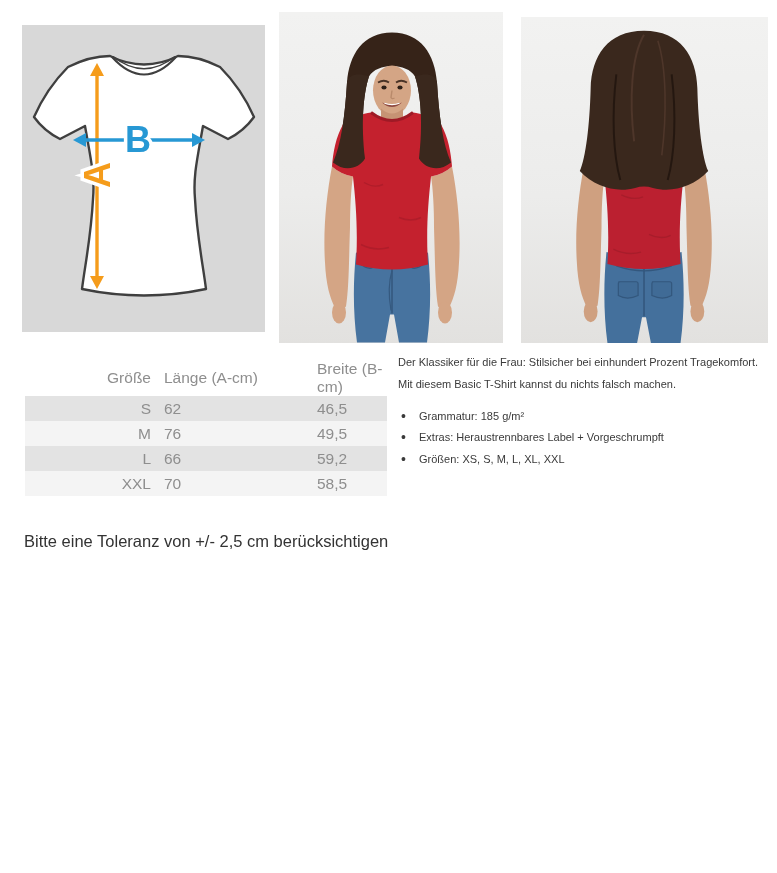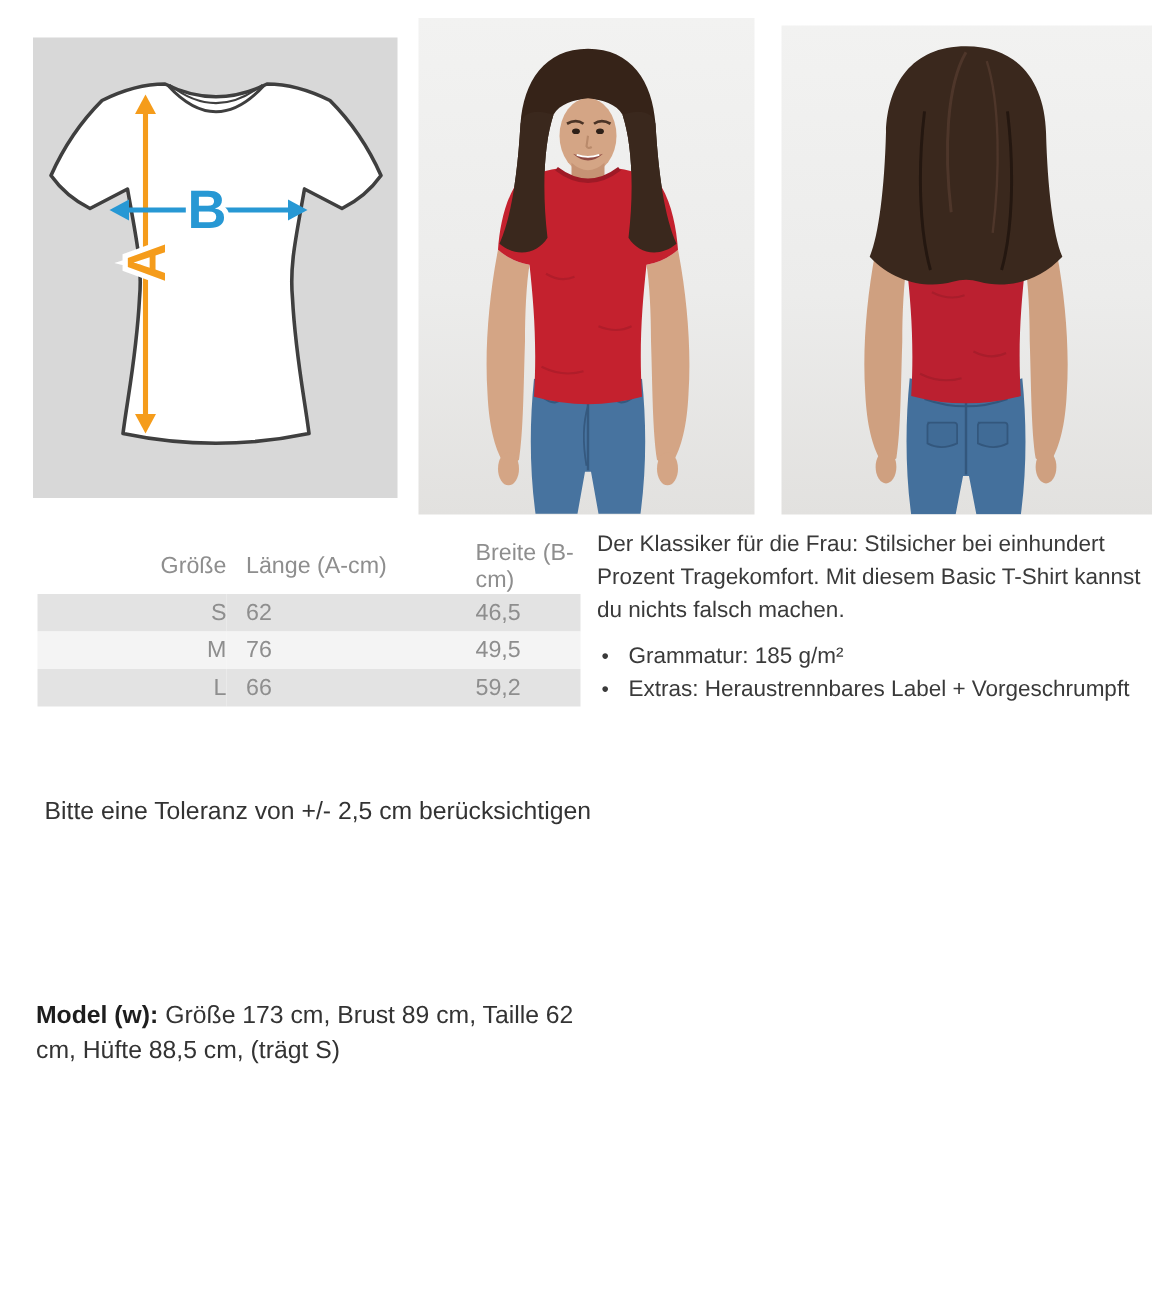--- a/index.html
+++ b/index.html
@@ -25,32 +25,32 @@
   }
   .size-table th { font-weight:normal; text-align:left; height:27px; padding:0 0 0 13px; }
   .size-table td { height:25px; padding:0 0 0 13px; }
   .size-table th:nth-child(1), .size-table td:nth-child(1) { width:113px;text-align:right; }
   .size-table th:nth-child(2), .size-table td:nth-child(2) { width:140px; }
   .size-table tbody tr:nth-child(odd)  { background:#e3e3e3; }
   .size-table tbody tr:nth-child(even) { background:#f4f4f4; }
 
   .tolerance-note {
     position:absolute; left:24px; top:530px; width:370px;
-    font-size:16.5px; line-height:22px; color:#333;text-align:right;
+    font-size:16.5px; line-height:22px; color:#333;
   }
   .model-info {
     position:absolute; left:24px; top:666px; width:368px;
     font-size:16.5px; line-height:23px; color:#333;
   }
   .model-info .lbl { font-weight:bold; color:#1e1e1e; }
 
   
   .description {
     position:absolute; left:398px; top:352px; width:374px;
-    font-size:15px; line-height:21.8px; color:#3a3a3a;
+    font-size:11px; line-height:21.8px; color:#3a3a3a;
   }
   .description .intro { margin:0 0 10px 0; }
   .description ul { list-style:none; margin:0; padding:0; }
   .description li { position:relative; padding-left:21px; }
   .description li::before {
     content:"\2022"; position:absolute; left:3px; top:0; color:#3a3a3a; font-size:14px;
   }
 </style>
 </head>
 <body>
@@ -201,28 +201,33 @@
       <tr>
         <td>M</td>
         <td>76</td>
         <td>49,5</td>
       </tr>
       <tr>
         <td>L</td>
         <td>66</td>
         <td>59,2</td>
       </tr>
+      <tr>
+        <td>XXL</td>
+        <td>70</td>
+        <td>58,5</td>
+      </tr>
     </tbody>
   </table>
 
   <div class="tolerance-note">Bitte eine Toleranz von +/- 2,5 cm berücksichtigen</div>
 
-  <div class="model-info"><span class="lbl">Model (w):</span> <span>Größe 173 cm, Brust 89 cm, Taille 62 cm, Hüfte 88,5 cm, (trägt S)</span></div>
 
   <div class="description">
     <p class="intro">Der Klassiker für die Frau: Stilsicher bei einhundert Prozent Tragekomfort. Mit diesem Basic T-Shirt kannst du nichts falsch machen.</p>
     <ul>
       <li>Grammatur: 185 g/m²</li>
       <li>Extras: Heraustrennbares Label + Vorgeschrumpft</li>
+      <li>Größen: XS, S, M, L, XL, XXL</li>
     </ul>
   </div>
 
 </div>
 
 </body></html>

